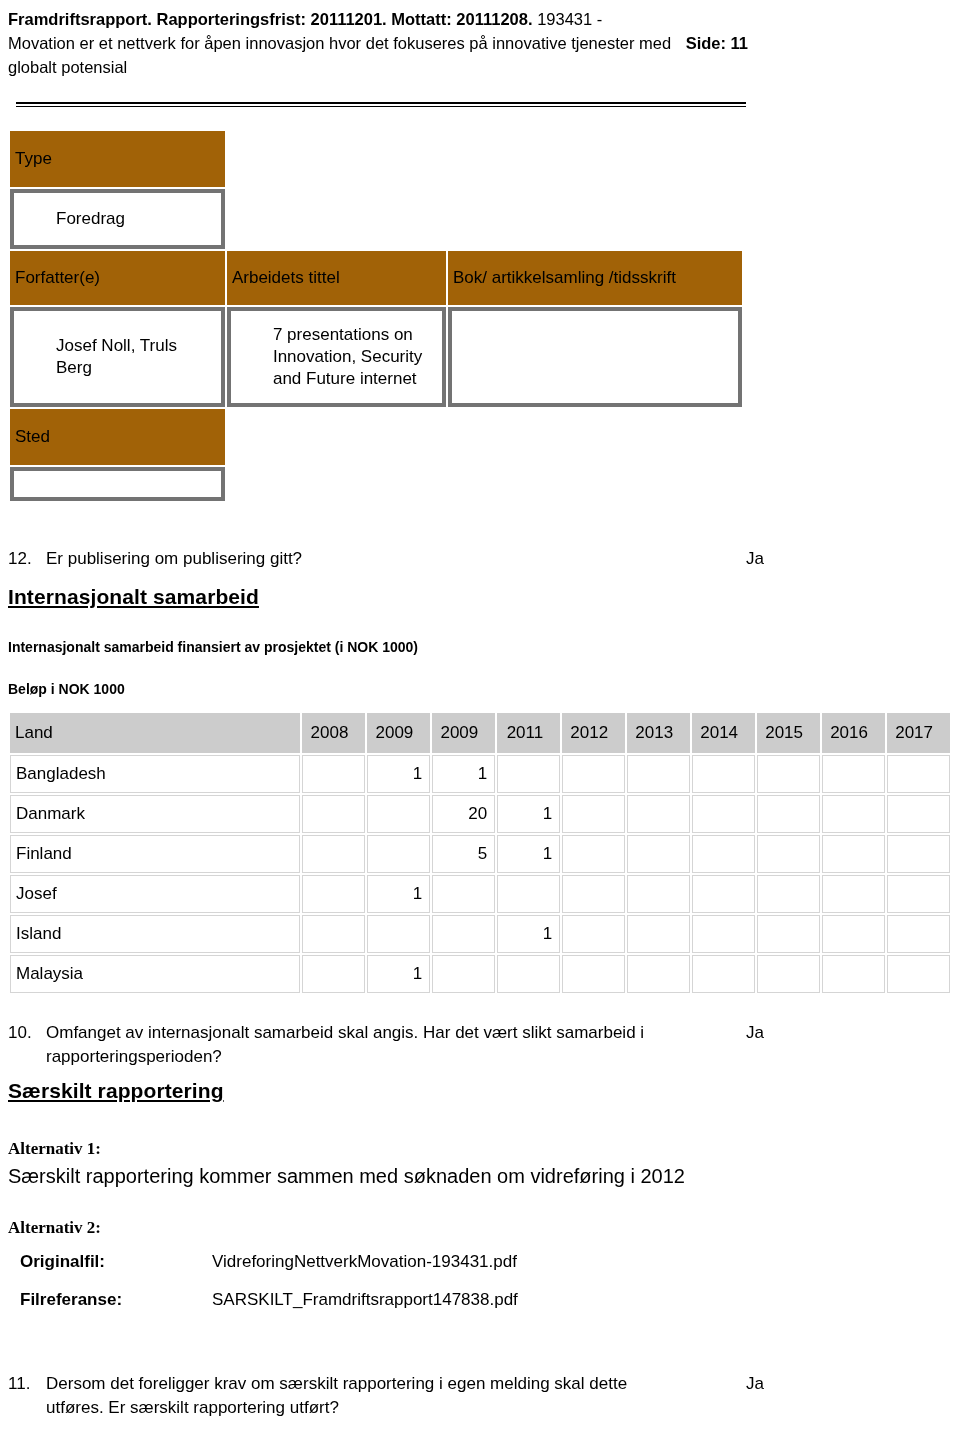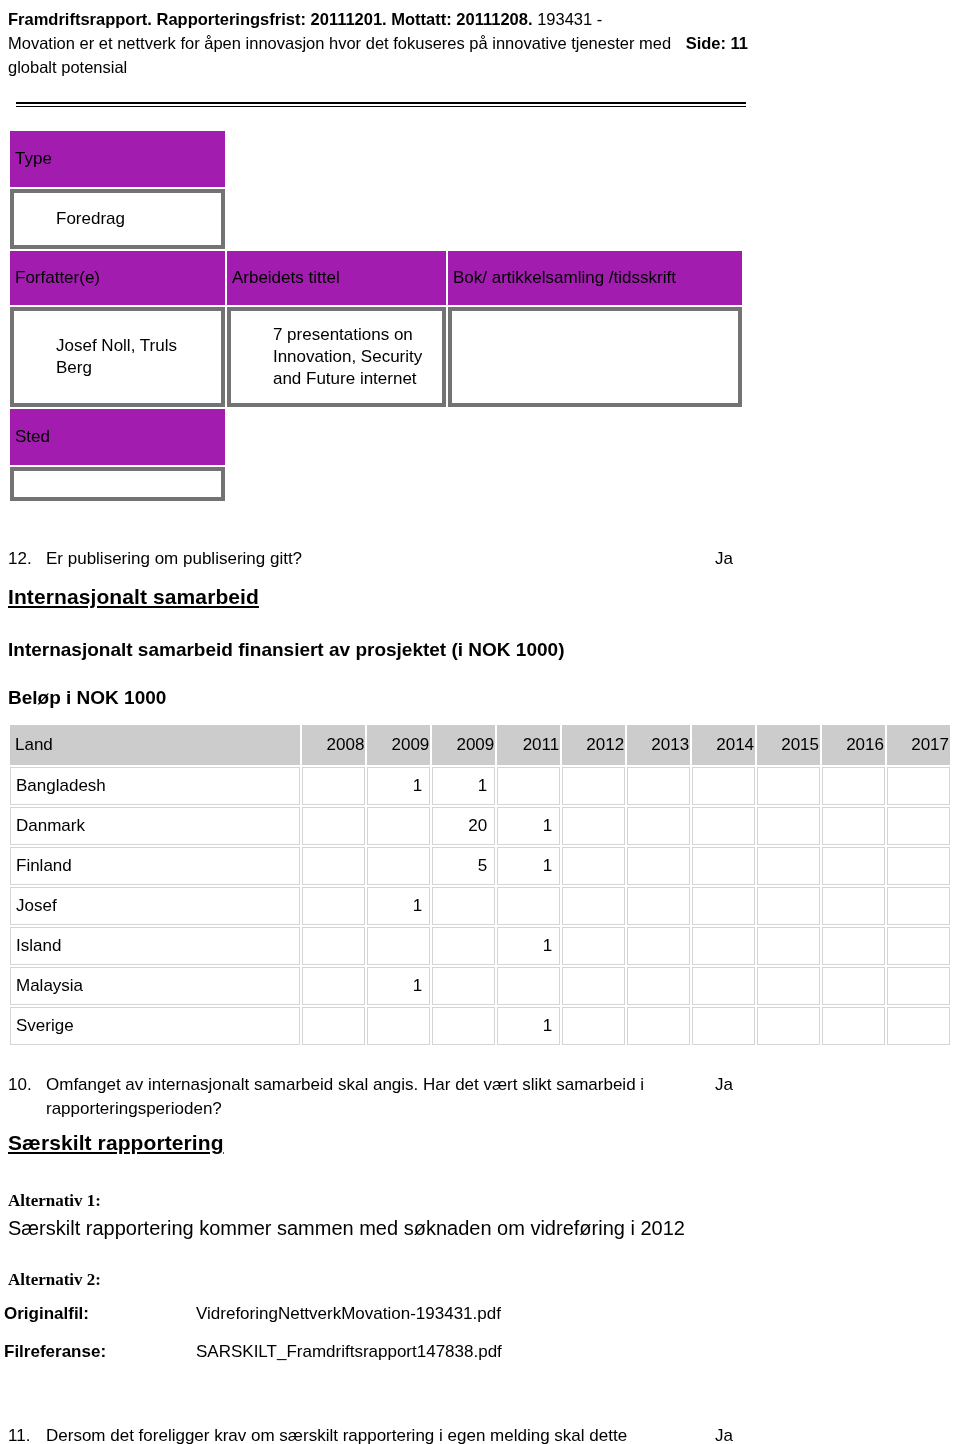--- a/index.html
+++ b/index.html
@@ -75,21 +75,21 @@
     width: 736px;
   }
   .pub-table td {
     vertical-align: middle;
     font-size: 17px;
     padding: 6px 6px 6px 5px;
     background: #ffffff;
     line-height: 1.3;
   }
   .pub-table td.head {
-    background: #a21caf;
+    background: #a16207;
   }
   .pub-table td.bordered {
     border: 4px solid #737373;
     padding-left: 42px;
   }
   .col-a { width: 212px; }
   .col-b { width: 216px; }
   .col-c { width: 290px; }
 
   .h-type    { height: 44px; }
@@ -116,35 +116,35 @@
     padding-left: 8px;
     box-sizing: border-box;
   }
   .qtext {
     flex: 1 1 auto;
     max-width: 770px;
   }
   .qans {
     flex: 0 0 auto;
     width: 80px;
-    text-align: center;
+    text-align: right;
     padding-left: 10px;
   }
 
   
   .section-title {
     font-size: 21px;
     font-weight: bold;
     text-decoration: underline;
     margin: 0 0 0 8px;
     display: inline-block;
     letter-spacing: 0.1px;
   }
   .subhead {
-    font-size: 19px;
+    font-size: 14px;
     font-weight: bold;
     margin-left: 8px;
   }
 
   
   .land-table {
     margin: 0 0 0 8px;
     border-collapse: separate;
     border-spacing: 2px;
     table-layout: fixed;
@@ -163,21 +163,21 @@
     border: none;
     height: 40px;
     vertical-align: middle;
   }
   .land-table thead th.land-h {
     text-align: left;
     padding-left: 5px;
   }
   .land-table thead th.year-h {
     text-align: right;
-    padding-right: 1px;
+    padding-right: 17px;
   }
   .land-table tbody td {
     background: #ffffff;
     border: 1px solid #d5d5d5;
     height: 38px;
     vertical-align: middle;
   }
   .land-table tbody td.land-c {
     text-align: left;
   }
@@ -196,21 +196,21 @@
     font-family: Liberation Serif, serif;
   }
   .alt-text {
     font-size: 20px;
     margin-left: 8px;
   }
   .file-row {
     display: flex;
     align-items: flex-start;
     font-size: 17px;
-    margin-left: 4px;
+    margin-left: 20px;
   }
   .file-key {
     font-weight: bold;
     width: 192px;
     flex: 0 0 192px;
   }
   .file-val {
     flex: 1 1 auto;
   }
 
@@ -404,33 +404,20 @@
         <td class="val-c">1</td>
         <td class="val-c"></td>
         <td class="val-c"></td>
         <td class="val-c"></td>
         <td class="val-c"></td>
         <td class="val-c"></td>
         <td class="val-c"></td>
         <td class="val-c"></td>
         <td class="val-c"></td>
       </tr>
-      <tr>
-        <td class="land-c">Sverige</td>
-        <td class="val-c"></td>
-        <td class="val-c"></td>
-        <td class="val-c"></td>
-        <td class="val-c">1</td>
-        <td class="val-c"></td>
-        <td class="val-c"></td>
-        <td class="val-c"></td>
-        <td class="val-c"></td>
-        <td class="val-c"></td>
-        <td class="val-c"></td>
-      </tr>
     </tbody>
   </table>
 
   <div class="sp-26"></div>
 
   <div class="qrow">
     <div class="qnum">10.</div>
     <div class="qtext">Omfanget av internasjonalt samarbeid skal angis. Har det vært slikt samarbeid i rapporteringsperioden?</div>
     <div class="qans">Ja</div>
   </div>

